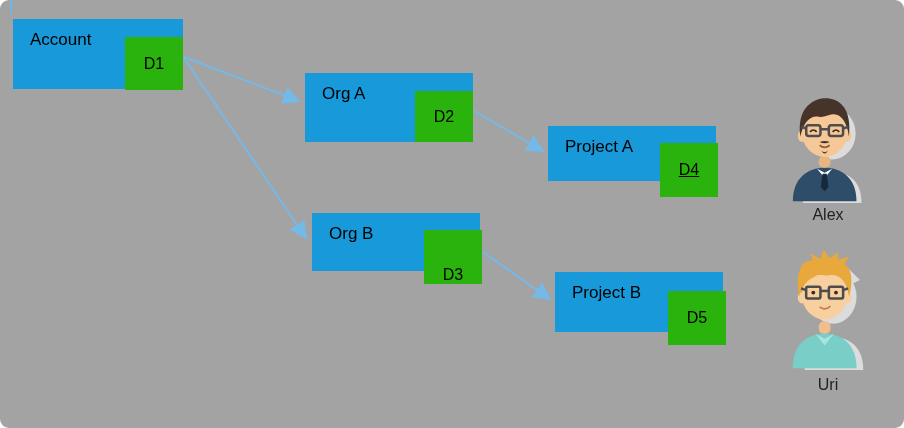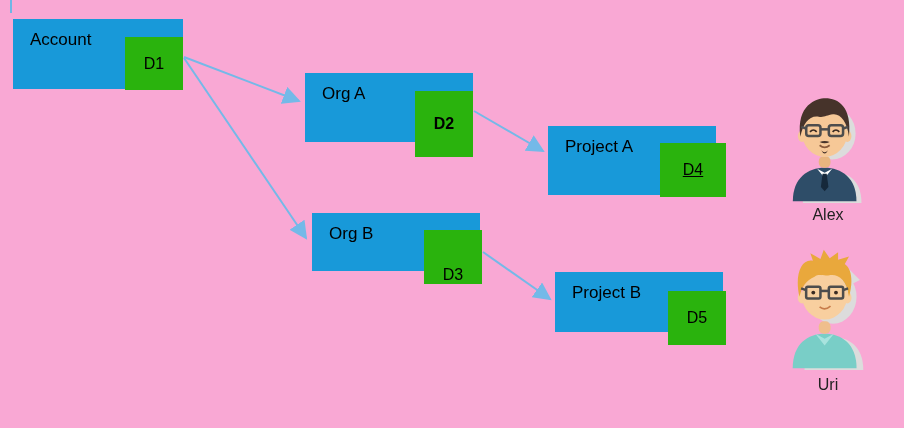--- a/index.html
+++ b/index.html
@@ -4,22 +4,23 @@
 <style>
   * { margin: 0; padding: 0; box-sizing: border-box; }
   body {
     font-family: "Liberation Sans", sans-serif;
     background: #ffffff;
   }
   .canvas {
     position: relative;
     width: 904px;
     height: 428px;
-    background: #f9a8d4;
+    background: #a3a3a3;
     overflow: hidden;
+    border-radius: 9px;
   }
   .node {
     position: absolute;
     background: #1899d9;
     color: #000;
   }
   .node-label {
     position: absolute;
     left: 17px;
     top: 11px;
@@ -79,28 +80,28 @@
   <div class="node" style="left:13px; top:19px; width:170px; height:70px;">
     <span class="node-label">Account</span>
   </div>
   <div class="badge" style="left:125px; top:37px; width:58px; height:53px;">
     <span>D1</span>
   </div>
 
   <div class="node" style="left:305px; top:73px; width:168px; height:69px;">
     <span class="node-label">Org A</span>
   </div>
-  <div class="badge" style="left:415px; top:91px; width:58px; height:66px;font-weight:bold;">
+  <div class="badge" style="left:415px; top:91px; width:58px; height:51px;">
     <span>D2</span>
   </div>
 
-  <div class="node" style="left:548px; top:126px; width:168px; height:69px;">
+  <div class="node" style="left:548px; top:126px; width:168px; height:55px;">
     <span class="node-label">Project A</span>
   </div>
-  <div class="badge" style="left:660px; top:143px; width:66px; height:54px;text-decoration:underline;">
+  <div class="badge" style="left:660px; top:143px; width:58px; height:54px;text-decoration:underline;">
     <span>D4</span>
   </div>
 
   <div class="node" style="left:312px; top:213px; width:168px; height:58px;">
     <span class="node-label">Org B</span>
   </div>
   <div class="badge" style="left:424px; top:230px; width:58px; height:54px;align-items:flex-end;">
     <span>D3</span>
   </div>
 

